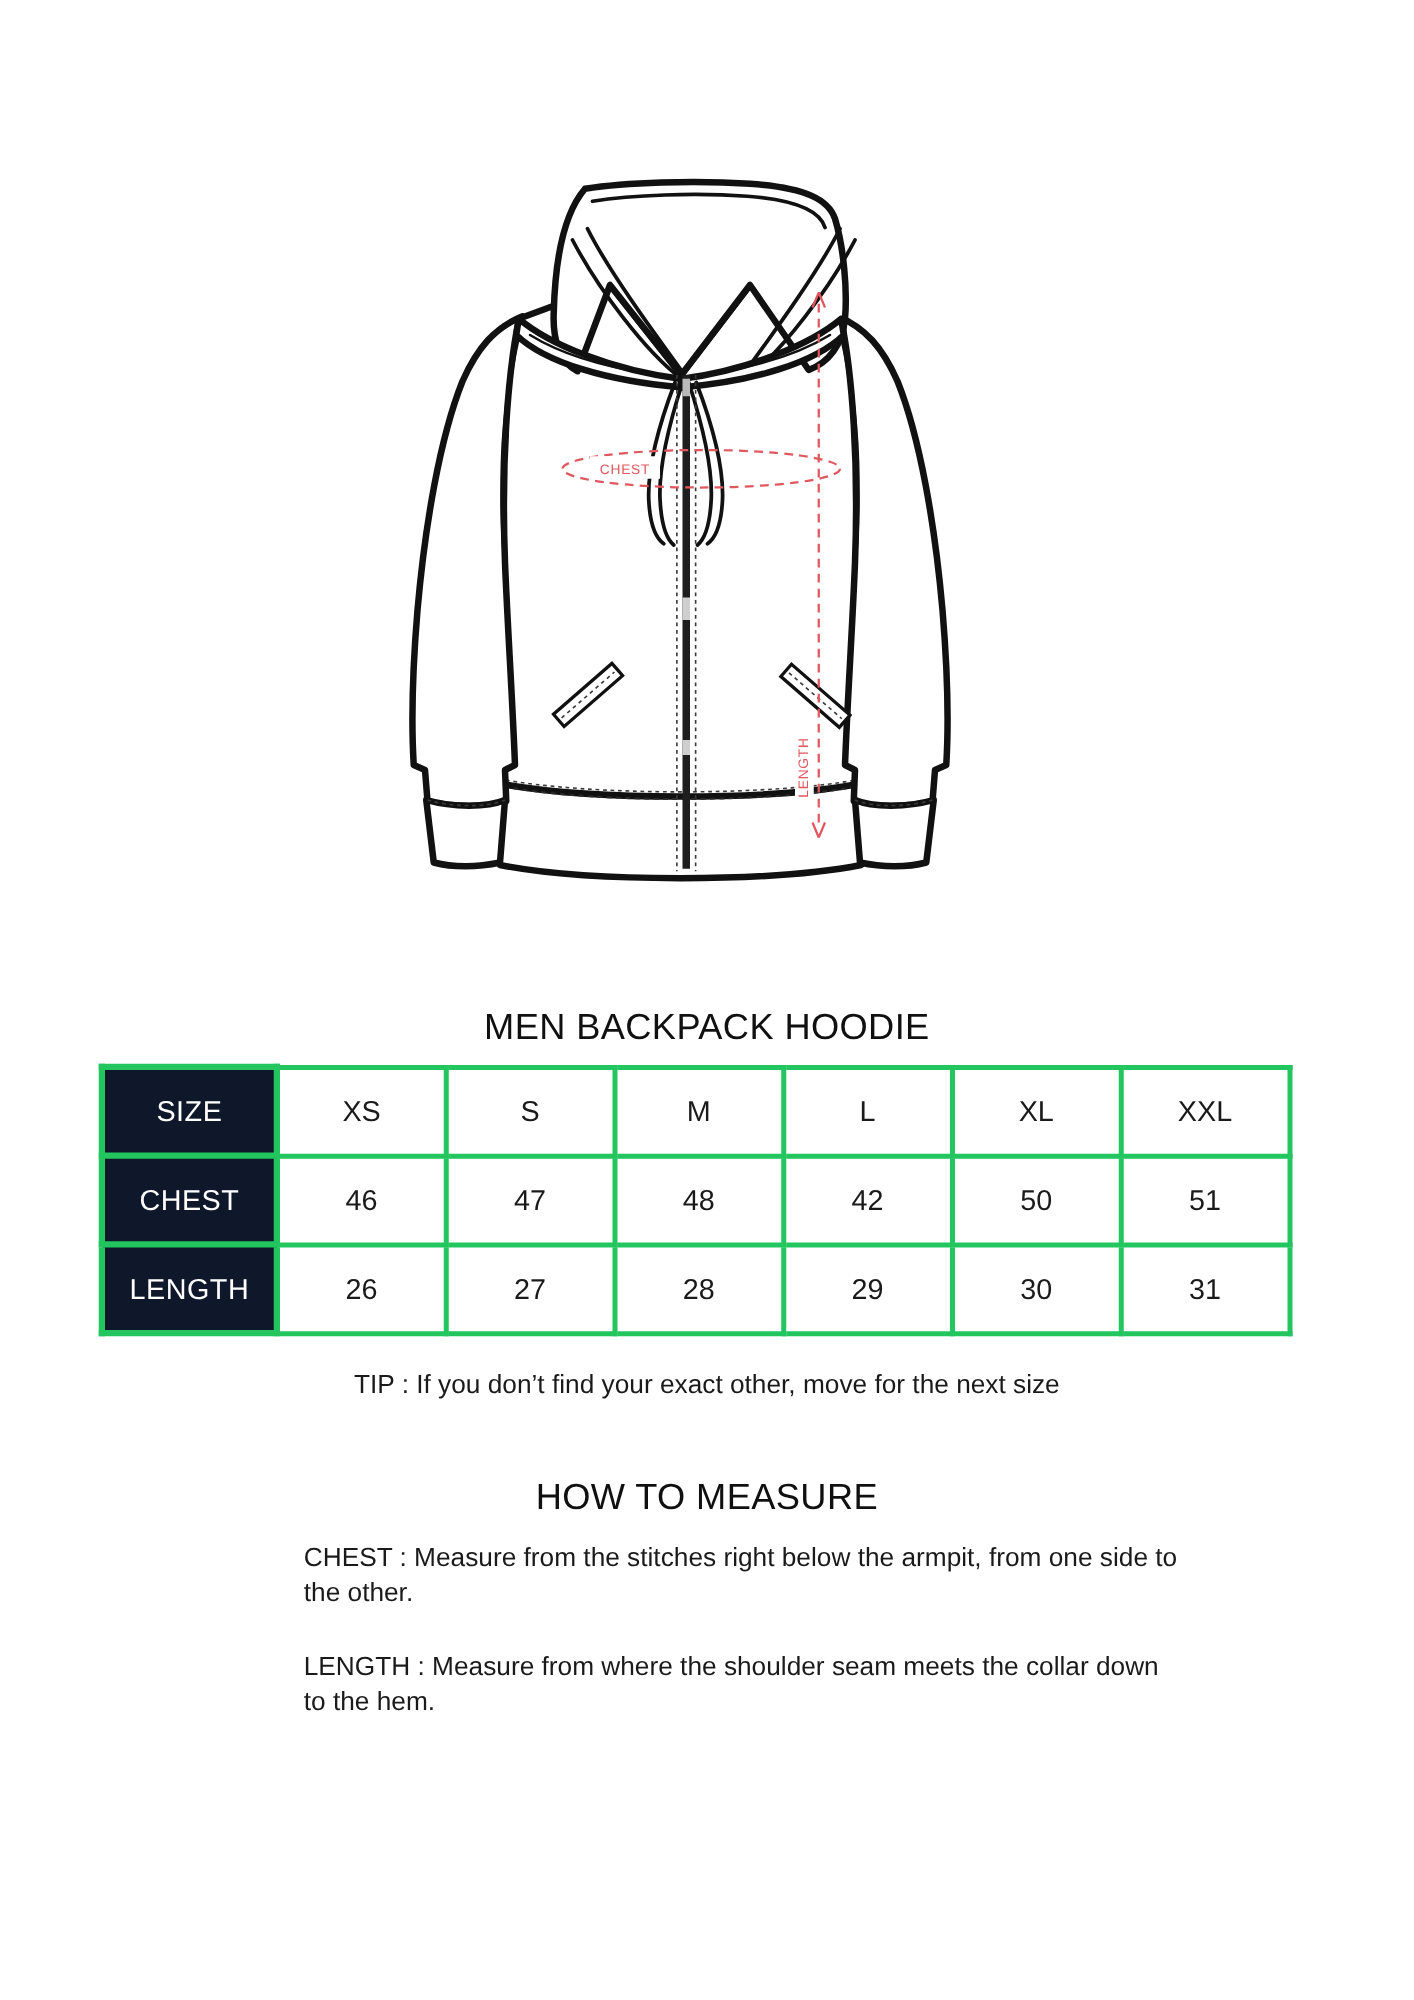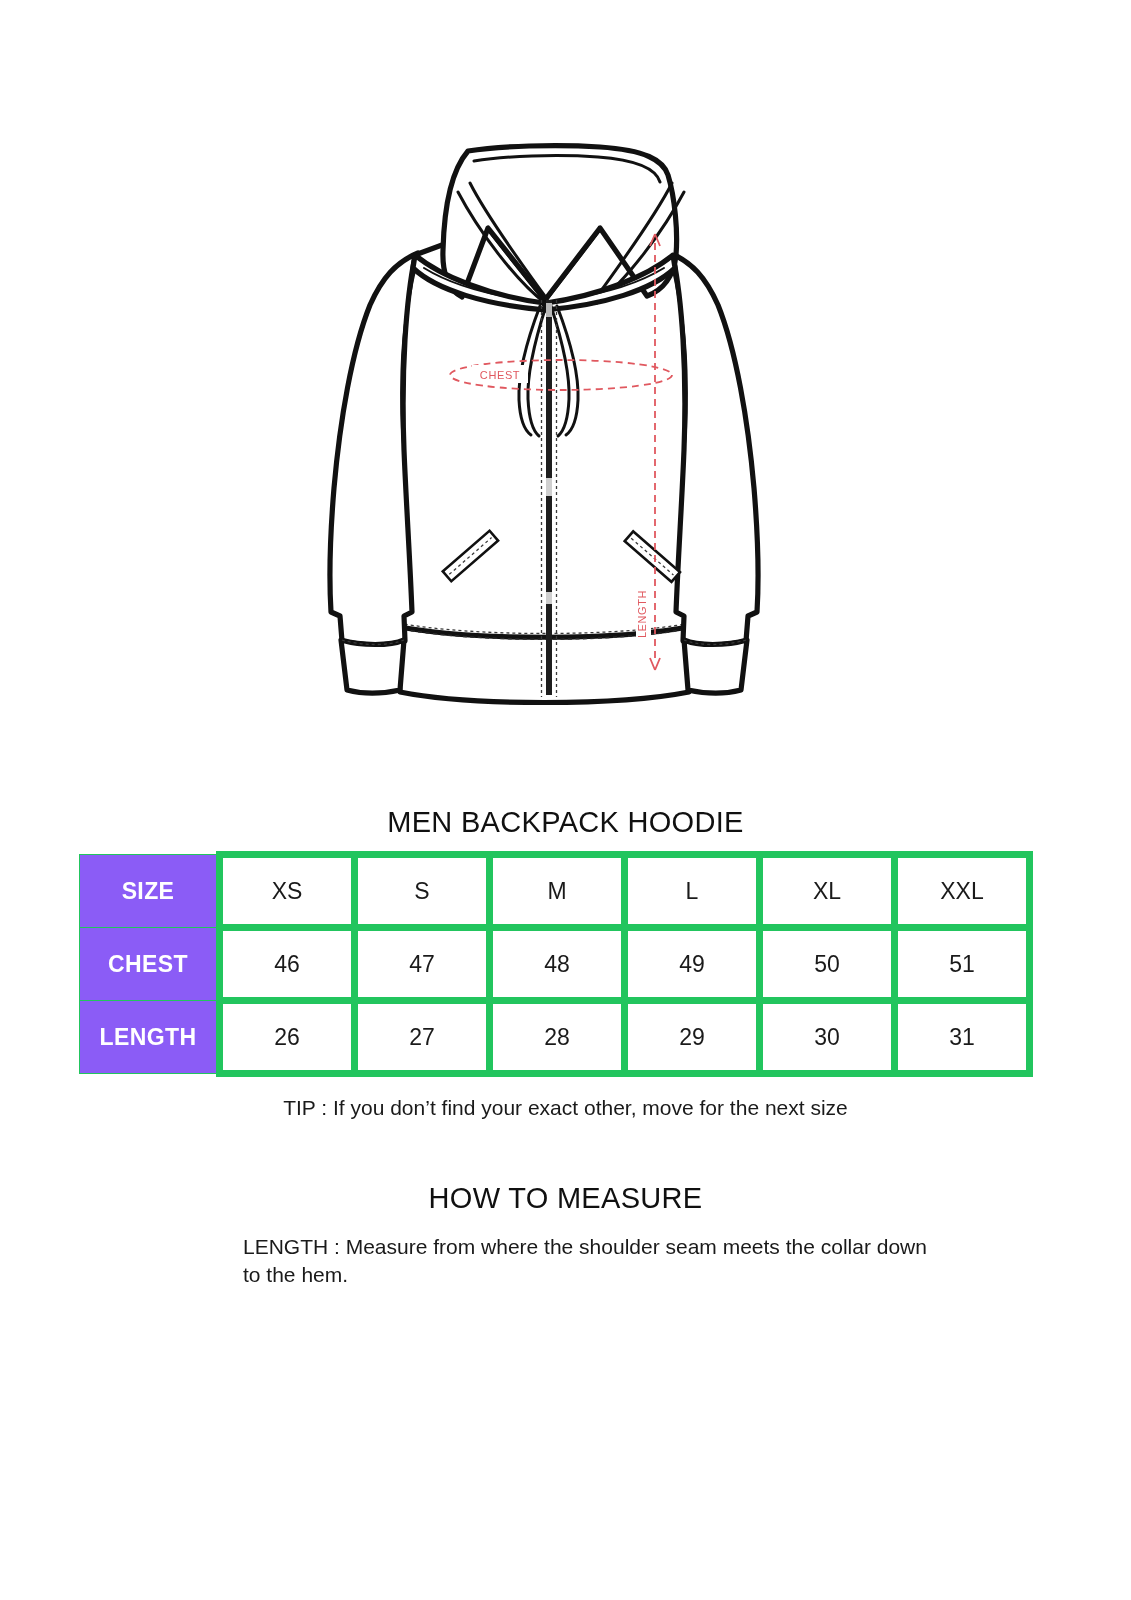--- a/index.html
+++ b/index.html
@@ -50,35 +50,35 @@
     left: 79px;
     top: 851px;
     width: 951px;
   }
   table.size-table {
     border-collapse: collapse;
     width: 951px;
     table-layout: fixed;
   }
   table.size-table td, table.size-table th {
-    border: 7px solid #22c55e;
+    border: 4px solid #22c55e;
     height: 66px;
     text-align: center;
     vertical-align: middle;
     font-size: 23px;
     font-weight: 400;
     color: #1a1a1a;
     padding: 0;
   }
   table.size-table th.rowhead {
-    background: #8b5cf6;
+    background: #0f172a;
     color: #ffffff;
-    border: 1px solid #22c55e;
+    border: 5px solid #22c55e;
     font-size: 23px;
-    font-weight: 700;
+    font-weight: 400;
     letter-spacing: 0.4px;
     width: 140px;
   }
   table.size-table col.c-head { width: 140px; }
   table.size-table col.c-val  { width: 135px; }
 
   
   #tip-line {
     position: absolute;
     left: 0;
@@ -331,21 +331,21 @@
         <td>M</td>
         <td>L</td>
         <td>XL</td>
         <td>XXL</td>
       </tr>
       <tr>
         <th class="rowhead">CHEST</th>
         <td>46</td>
         <td>47</td>
         <td>48</td>
-        <td>49</td>
+        <td>42</td>
         <td>50</td>
         <td>51</td>
       </tr>
       <tr>
         <th class="rowhead">LENGTH</th>
         <td>26</td>
         <td>27</td>
         <td>28</td>
         <td>29</td>
         <td>30</td>
@@ -353,14 +353,15 @@
       </tr>
     </tbody>
   </table>
 </div>
 
 <div id="tip-line">TIP : If you don’t find your exact other, move for the next size</div>
 
 <div id="how-heading">HOW TO MEASURE</div>
 
 <div id="measure-body">
+  <p class="measure-para">CHEST : Measure from the stitches right below the armpit, from one side to the other.</p>
   <p class="measure-para">LENGTH : Measure from where the shoulder seam meets the collar down to the hem.</p>
 </div>
 
 </body></html>

